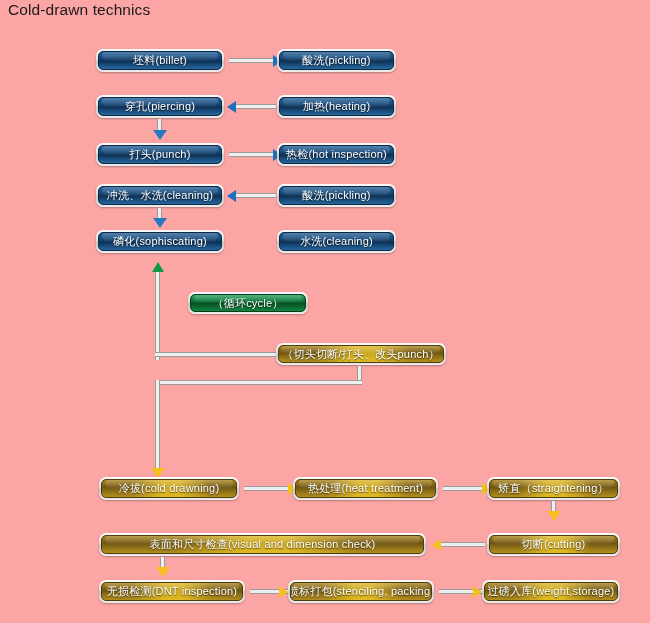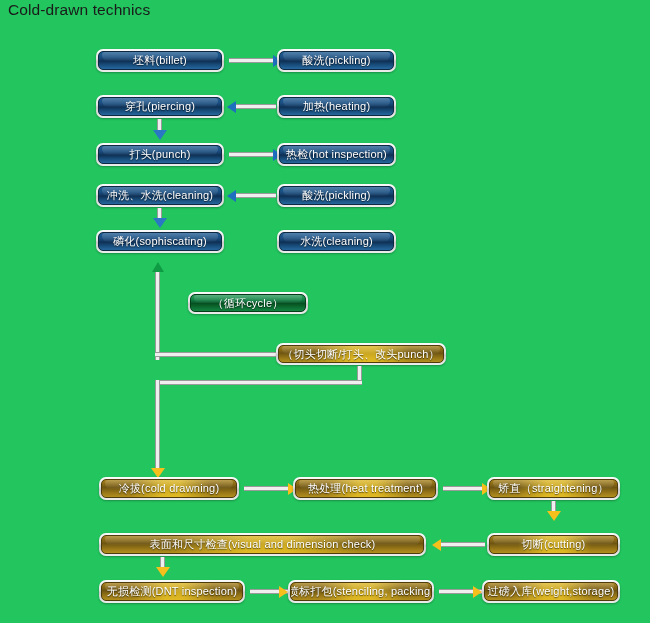--- a/index.html
+++ b/index.html
@@ -15,21 +15,21 @@
     overflow: hidden;
     font-family: "Liberation Sans", "DejaVu Sans", sans-serif;
     -webkit-font-smoothing: antialiased;
   }
 
   #canvas {
     position: absolute;
     left: 0; top: 0;
     width: 650px;
     height: 623px;
-    background: #22c55e;
+    background: #fca5a5;
   }
 
   
   .title {
     position: absolute;
     left: 8px;
     top: 1px;
     font-size: 15.5px;
     color: #1a1a1a;
     letter-spacing: .1px;

